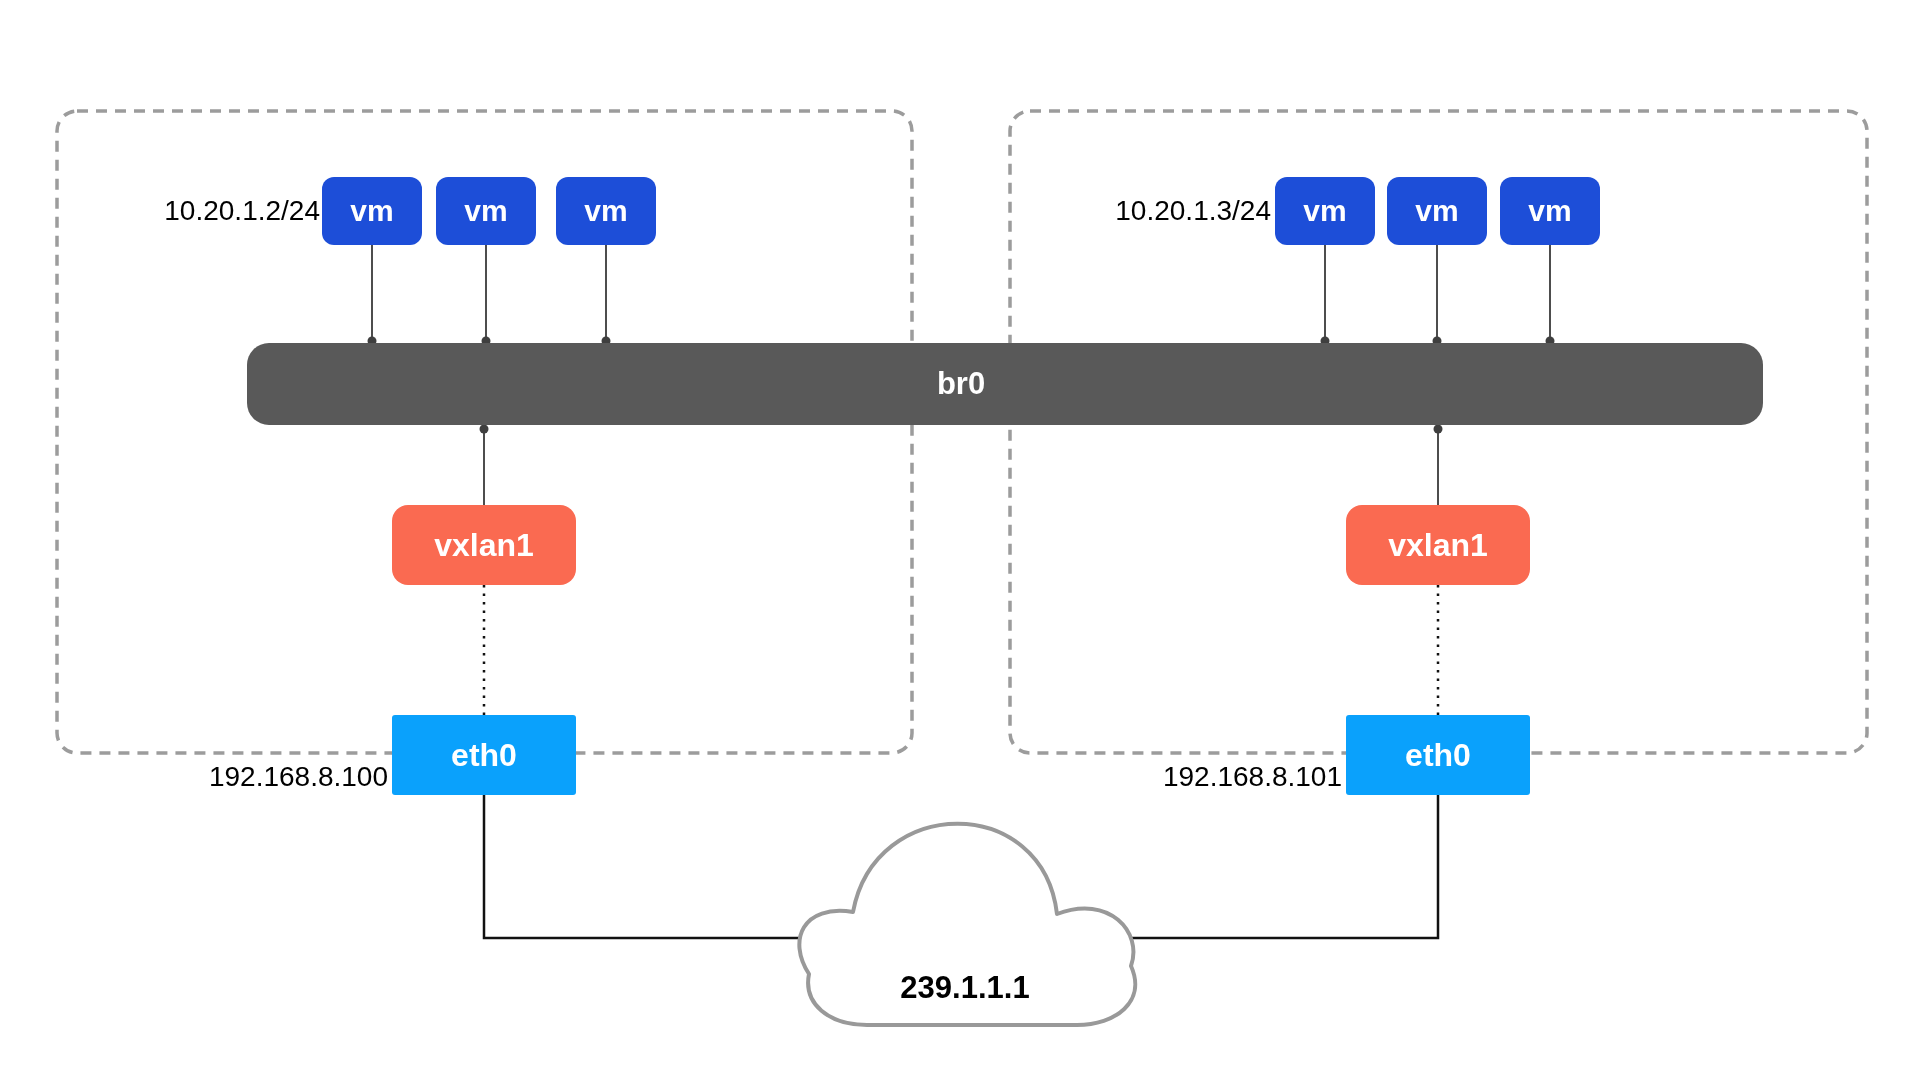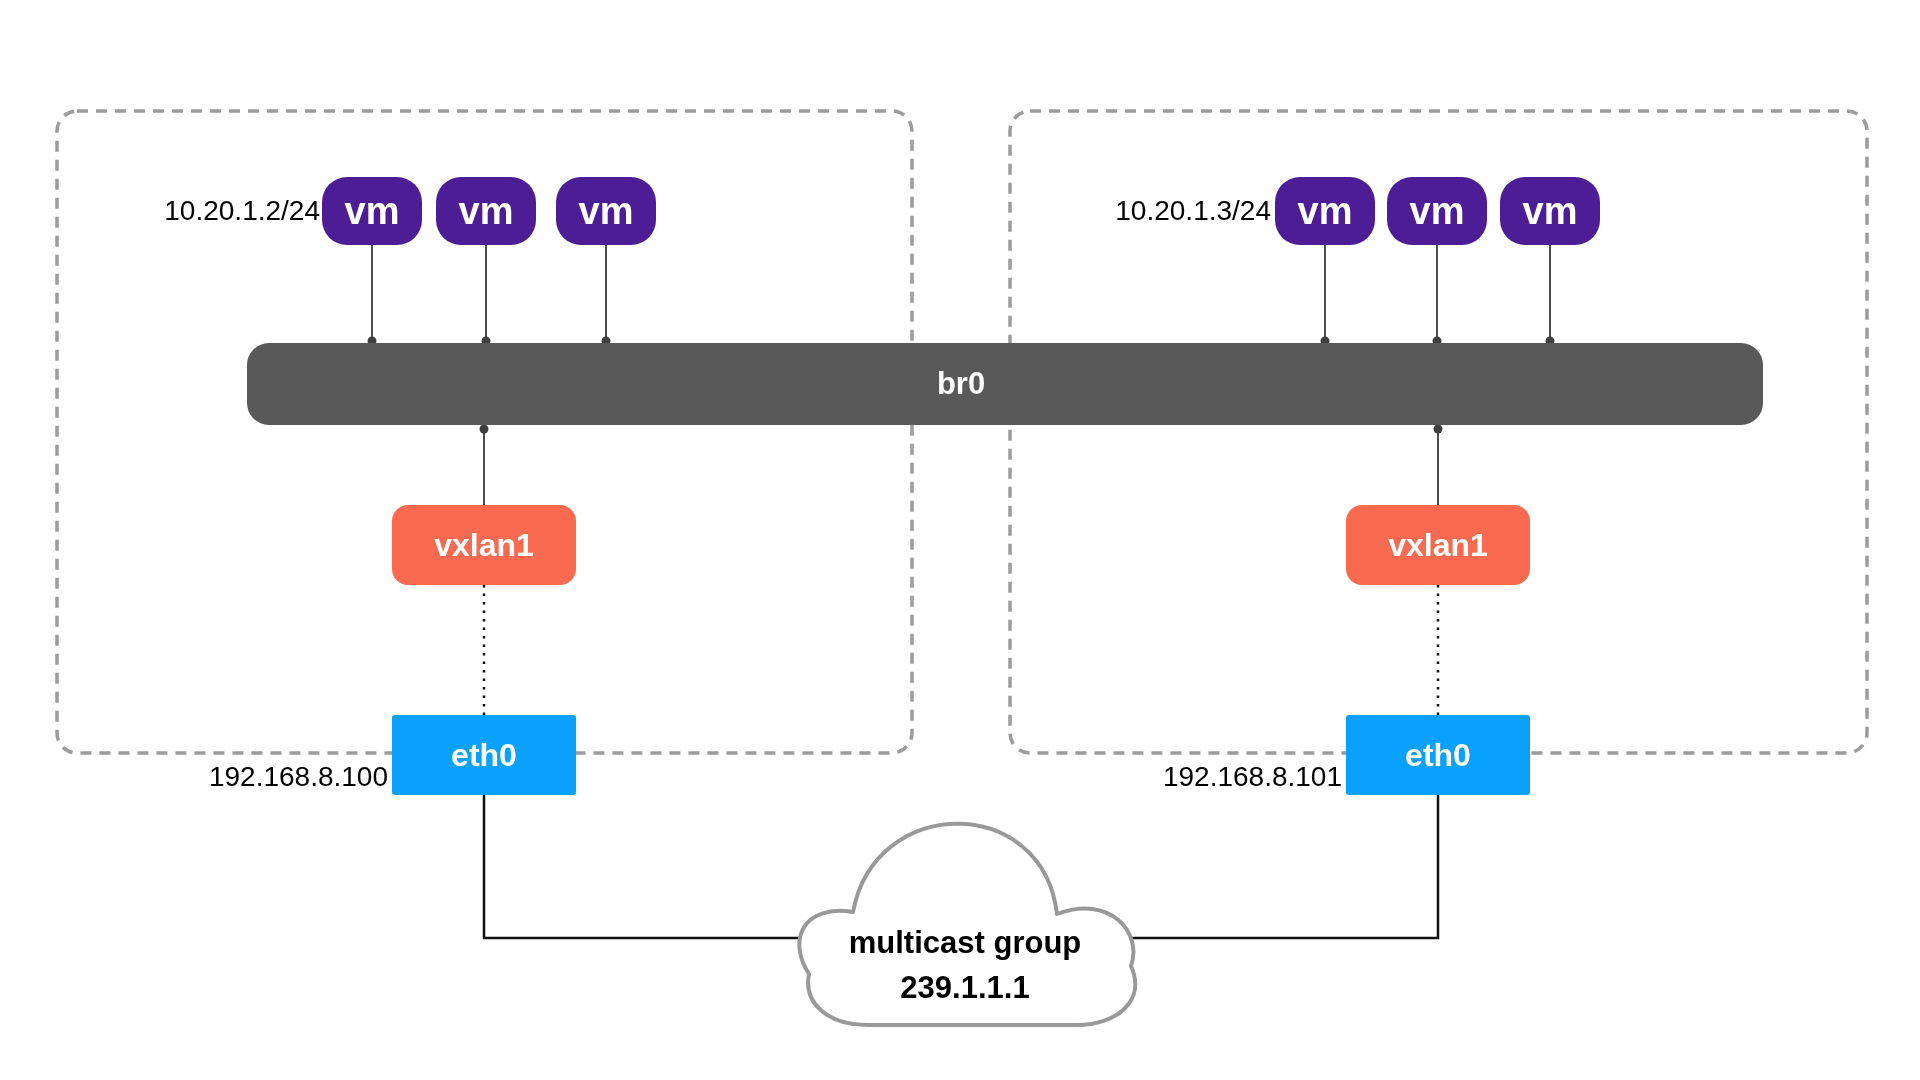--- a/index.html
+++ b/index.html
@@ -5,21 +5,21 @@
   html,body{margin:0;padding:0;background:#ffffff;}
   .canvas{
     position:relative;width:1920px;height:1080px;background:#ffffff;overflow:hidden;
     font-family:"Liberation Sans","DejaVu Sans",sans-serif;
   }
   .wires{position:absolute;left:0;top:0;z-index:1;}
   .node{
     position:absolute;z-index:2;display:flex;align-items:center;justify-content:center;
     color:#ffffff;font-weight:bold;box-sizing:border-box;
   }
-  .vm{width:100px;height:68px;border-radius:25px;background:#4c1d95;font-size:38px;}
+  .vm{width:100px;height:68px;border-radius:12px;background:#1d4ed8;font-size:30px;}
   .bar{
     position:absolute;z-index:2;left:247px;top:343px;width:1516px;height:82px;
     border-radius:22px;background:#595959;
   }
   .bar-label{
     position:absolute;z-index:3;left:961px;top:384px;transform:translate(-50%,-50%);
     color:#ffffff;font-weight:bold;font-size:31px;
   }
   .vxlan{width:184px;height:80px;border-radius:16px;background:#FA6A51;font-size:32px;}
   .eth{width:184px;height:80px;border-radius:3px;background:#0AA1FC;font-size:32px;}
@@ -106,16 +106,15 @@
   <div class="iplabel" style="left:168px;top:760px;width:220px;">192.168.8.100</div>
 
   <div class="iplabel" style="left:1091px;top:194px;width:180px;">10.20.1.3/24</div>
   <div class="node vm" style="left:1275px;top:177px;">vm</div>
   <div class="node vm" style="left:1387px;top:177px;">vm</div>
   <div class="node vm" style="left:1500px;top:177px;">vm</div>
   <div class="node vxlan" style="left:1346px;top:505px;">vxlan1</div>
   <div class="node eth" style="left:1346px;top:715px;">eth0</div>
   <div class="iplabel" style="left:1122px;top:760px;width:220px;">192.168.8.101</div>
 
-  <div class="cloud-label" style="left:965px;top:925px;">multicast group</div>
   <div class="cloud-label" style="left:965px;top:970px;">239.1.1.1</div>
 
 </div>
 
 </body></html>

